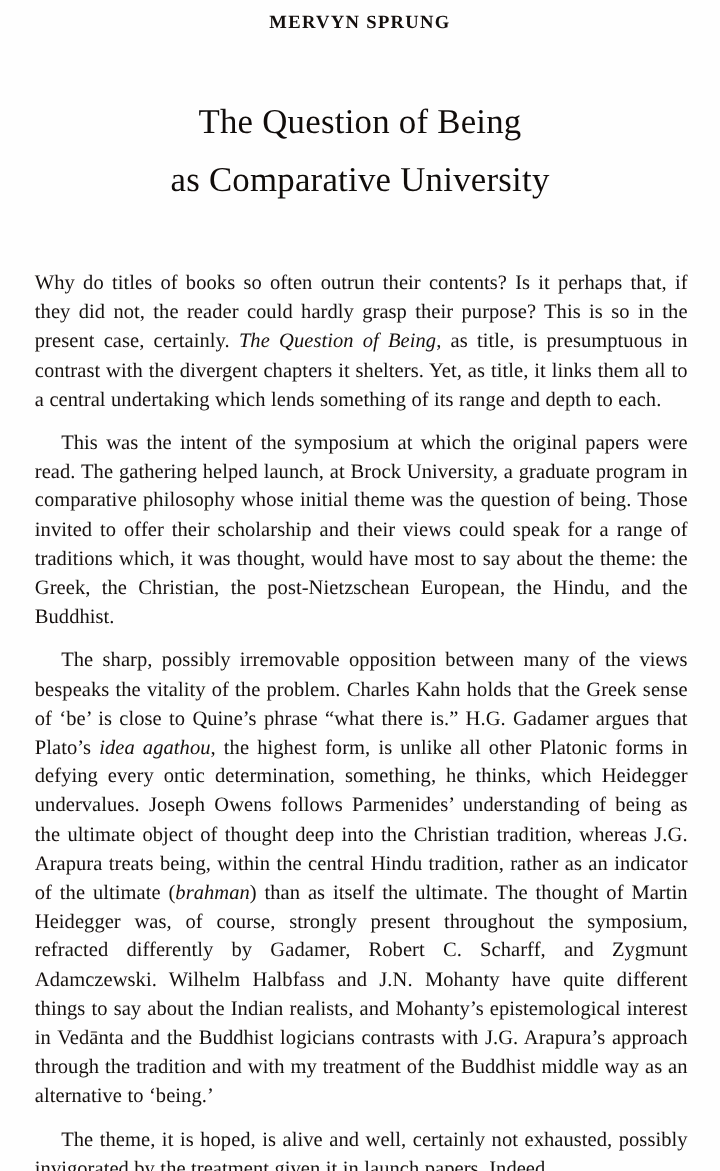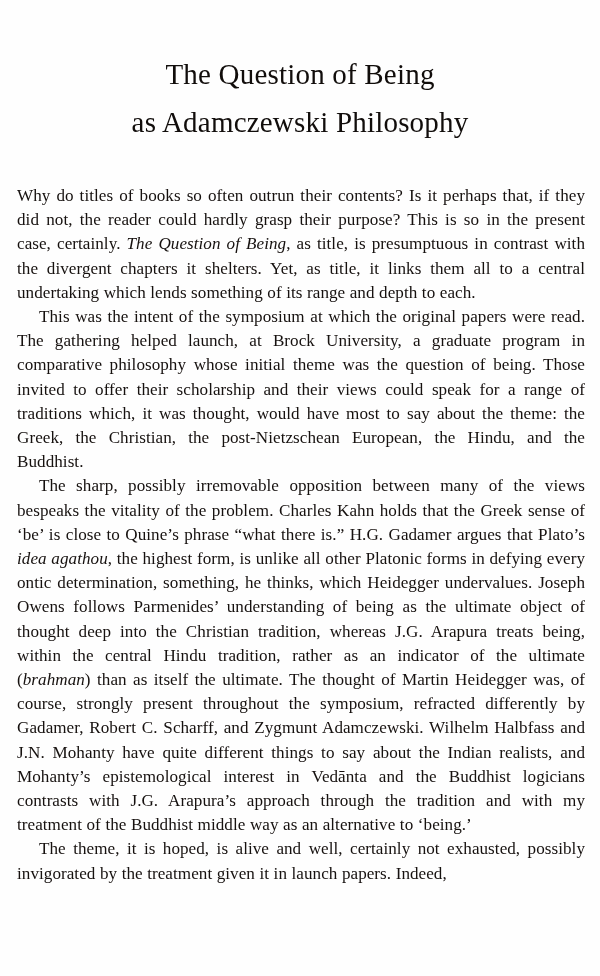--- a/index.html
+++ b/index.html
@@ -45,21 +45,21 @@
     color: #110d0b;
     letter-spacing: 0.2px;
     white-space: nowrap;
   }
   .body-block {
     margin: 0;
     padding: 0 15px 0 17px;
     padding-top: 38px;
   }
   p.para {
-    margin: 0;
+    margin: 12px;
     text-align: justify;
     text-justify: inter-word;
     font-size: 17.1px;
     line-height: 24.2px;
     color: #16110f;
     letter-spacing: 0.05px;
     word-spacing: 0.2px;
     hyphens: none;
   }
   p.para.indent {
@@ -67,24 +67,25 @@
   }
   p.para em {
     font-style: italic;
   }
 </style>
 </head>
 <body>
 
 <div class="page">
 
+  <div class="author-line">MERVYN SPRUNG</div>
 
   <div class="title-block">
     <div class="title-line">The Question of Being</div>
-    <div class="title-line">as Adamczewski Philosophy</div>
+    <div class="title-line">as Comparative University</div>
   </div>
 
   <div class="body-block" id="body-block">
       <p class="para">Why do titles of books so often outrun their contents? Is it perhaps that, if they did not, the reader could hardly grasp their purpose? This is so in the present case, certainly. <em>The Question of Being</em>, as title, is presumptuous in contrast with the divergent chapters it shelters. Yet, as title, it links them all to a central undertaking which lends something of its range and depth to each.</p>
       <p class="para indent">This was the intent of the symposium at which the original papers were read. The gathering helped launch, at Brock University, a graduate program in comparative philosophy whose initial theme was the question of being. Those invited to offer their scholarship and their views could speak for a range of traditions which, it was thought, would have most to say about the theme: the Greek, the Christian, the post-Nietzschean European, the Hindu, and the Buddhist.</p>
       <p class="para indent">The sharp, possibly irremovable opposition between many of the views bespeaks the vitality of the problem. Charles Kahn holds that the Greek sense of ‘be’ is close to Quine’s phrase “what there is.” H.G. Gadamer argues that Plato’s <em>idea agathou</em>, the highest form, is unlike all other Platonic forms in defying every ontic determination, something, he thinks, which Heidegger undervalues. Joseph Owens follows Parmenides’ understanding of being as the ultimate object of thought deep into the Christian tradition, whereas J.G. Arapura treats being, within the central Hindu tradition, rather as an indicator of the ultimate (<em>brahman</em>) than as itself the ultimate. The thought of Martin Heidegger was, of course, strongly present throughout the symposium, refracted differently by Gadamer, Robert C. Scharff, and Zygmunt Adamczewski. Wilhelm Halbfass and J.N. Mohanty have quite different things to say about the Indian realists, and Mohanty’s epistemological interest in Vedānta and the Buddhist logicians contrasts with J.G. Arapura’s approach through the tradition and with my treatment of the Buddhist middle way as an alternative to ‘being.’</p>
       <p class="para indent">The theme, it is hoped, is alive and well, certainly not exhausted, possibly invigorated by the treatment given it in launch papers. Indeed,</p>
     </div>
 
 </div>

